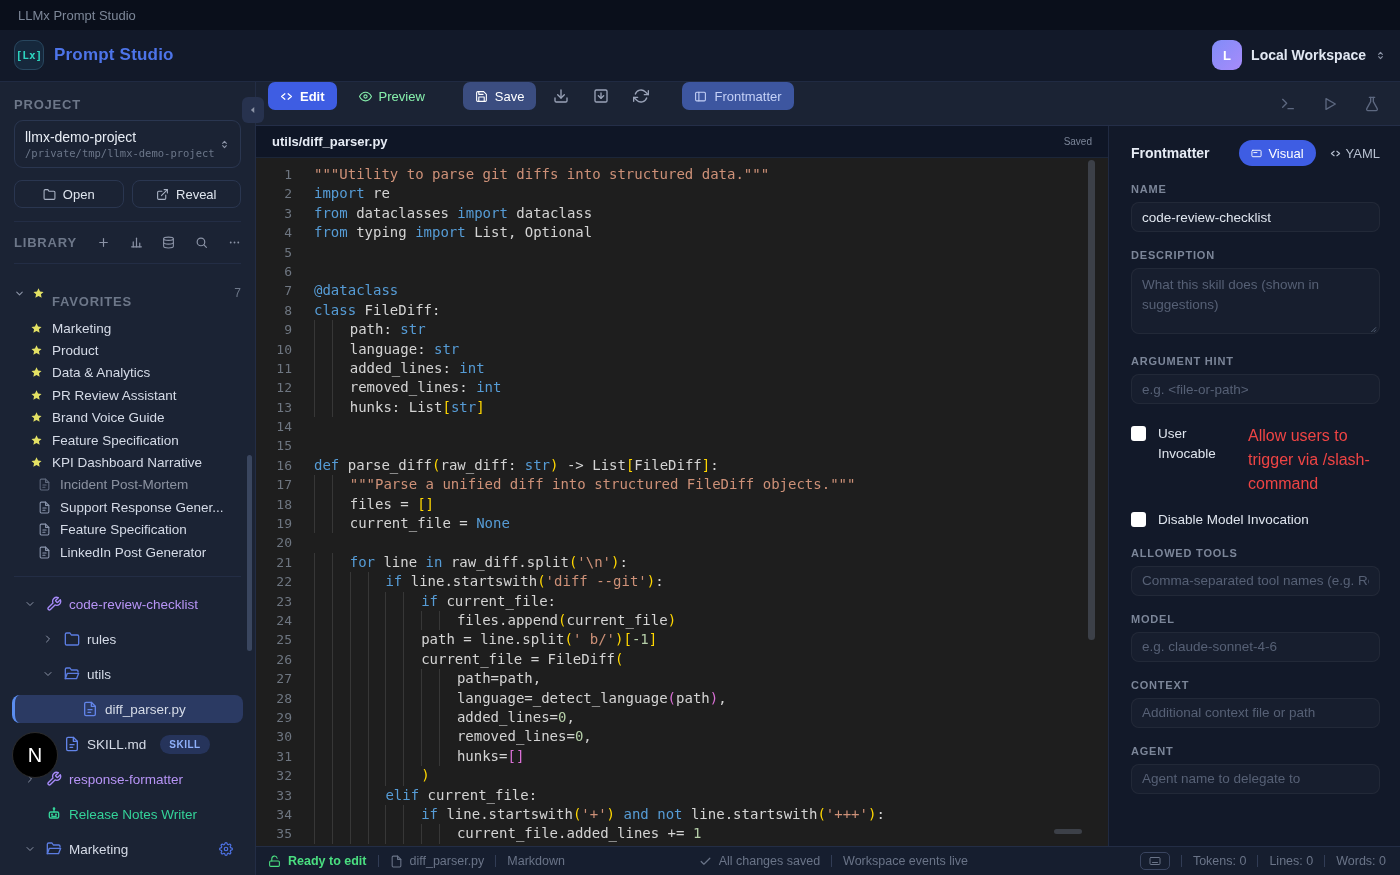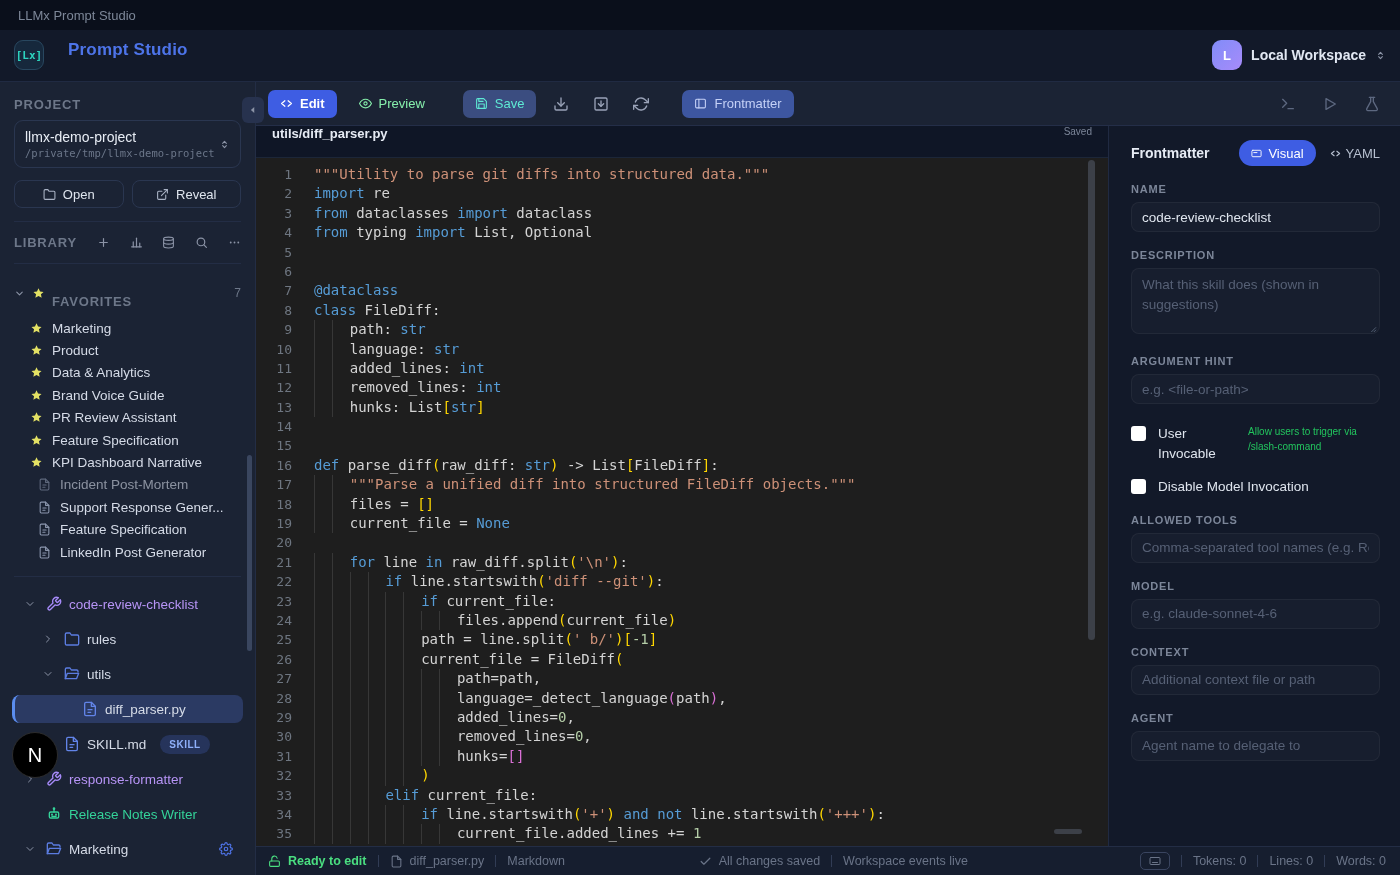--- a/index.html
+++ b/index.html
@@ -11,21 +11,21 @@
   .ic svg{width:16px;height:16px}
   .ic.sm svg{width:13px;height:13px}
   .ic.xs svg{width:11px;height:11px}
 
   
   .os-bar{position:absolute;top:0;left:0;right:0;height:30px;background:#0a0f1b;display:flex;align-items:center;padding-left:18px}
   .os-title{color:#7d8798;font-size:13px}
 
   
   .app-header{position:absolute;top:30px;left:0;right:0;height:52px;background:#121929;border-bottom:1px solid #202a42}
-  .brand{position:absolute;left:14px;top:10px;display:flex;align-items:flex-start;gap:24px}
+  .brand{position:absolute;left:14px;top:10px;display:flex;align-items:center;gap:10px}
   .logo-badge{width:30px;height:30px;border-radius:9px;background:#16283c;border:1px solid #28475f;display:flex;align-items:center;justify-content:center;
     color:#2dd4bf;font-family:"DejaVu Sans Mono",monospace;font-size:11px;font-weight:bold}
   .app-title{font-size:17px;font-weight:bold;color:#4d74e9;letter-spacing:.2px}
   .search-box{position:absolute;left:392px;top:8px;width:584px;height:36px;background:#0d1422;border:1px solid #2a3650;border-radius:9px;
     display:flex;align-items:center;gap:9px;padding:0 12px;color:#6b7689}
   .search-box input{flex:1;background:transparent;border:none;outline:none;color:#aab3c5;font-size:13.5px;font-family:"Liberation Sans",sans-serif}
   .search-box input::placeholder{color:#5d6778}
   .workspace{position:absolute;right:14px;top:10px;display:flex;align-items:center;gap:9px}
   .ws-avatar{width:30px;height:30px;border-radius:9px;background:linear-gradient(135deg,#818cf8,#a78bfa);display:flex;align-items:center;justify-content:center;
     color:#fff;font-size:13px;font-weight:bold}
@@ -77,35 +77,35 @@
 
   .side-scroll{position:absolute;right:3px;top:373px;width:5px;height:196px;background:#3a465f;border-radius:3px}
   .n-avatar{position:absolute;left:12px;top:732px;width:46px;height:46px;border-radius:50%;background:#000;border:1px solid #2c2c2c;
     display:flex;align-items:center;justify-content:center;color:#fff;font-size:20px;z-index:6}
   .collapse-tab{position:absolute;left:242px;top:97px;width:22px;height:26px;background:#27324e;border-radius:6px;z-index:5;
     display:flex;align-items:center;justify-content:center;color:#8b93a6;cursor:pointer}
   .collapse-tab svg{width:10px;height:10px}
 
   
   .toolbar{position:absolute;top:82px;left:256px;right:0;height:44px;background:#1b2334;border-bottom:1px solid #242e48;
-    display:flex;align-items:center;padding:0 20px 0 12px;gap:10px}
+    display:flex;padding:0 20px 0 12px;gap:10px}
   .btn{height:28px;border:none;border-radius:7px;display:flex;align-items:center;gap:7px;font-size:13px;cursor:pointer;padding:0 12px;
     font-family:"Liberation Sans",sans-serif}
   .btn-edit{background:#3e5de3;color:#fff;font-weight:600}
   .btn-ghost{background:transparent;color:#86efac}
-  .btn-save{background:#3b4d80;color:#5eead4;margin-left:16px}
+  .btn-save{background:#3b4d80;color:#ffffff;margin-left:16px}
   .btn-frontmatter{background:#3d56a0;color:#c5d1f7;margin-left:16px}
   .tool-ic{width:30px;height:28px;display:flex;align-items:center;justify-content:center;color:#9aa3b8;cursor:pointer;background:transparent;border:none}
   .tool-ic:first-of-type{margin-left:14px}
   .toolbar-right{margin-left:auto;display:flex;align-items:center;gap:26px;color:#5d6880}
   .toolbar-right .ic{cursor:pointer}
 
   
   .file-bar{position:absolute;top:126px;left:256px;width:852px;height:32px;background:#0f1626;border-bottom:1px solid #1c2638;
-    display:flex;justify-content:space-between;padding:0 16px}
+    display:flex;align-items:center;justify-content:space-between;padding:0 16px}
   .file-name{font-size:13px;font-weight:bold;color:#e6ebf4}
   .file-status{font-size:10px;color:#7c8699}
   .editor{position:absolute;top:158px;left:256px;width:852px;bottom:29px;background:#1e1e1e;overflow:hidden;display:flex;padding-top:7px}
   .gutter{width:36px;text-align:right;color:#6e7681;font-family:"DejaVu Sans Mono",monospace;font-size:13px;line-height:19.4px;flex:none}
   .code{margin-left:22px;font-family:"DejaVu Sans Mono",monospace;font-size:14px;line-height:19.4px;white-space:pre;flex:1;overflow:hidden}
   .cl{height:19.4px}
   .t-k{color:#569cd6}.t-p{color:#d4d4d4}.t-s{color:#ce9178}.t-n{color:#b5cea8}.t-b1{color:#ffd700}.t-b2{color:#da70d6}
   .ind{display:inline-block;white-space:pre;border-left:1px solid #373737}
   .ed-vscroll{position:absolute;top:160px;left:1088px;width:7px;height:480px;background:#3c4048;border-radius:4px}
   .ed-hscroll{position:absolute;top:829px;left:1054px;width:28px;height:5px;background:#3c4048;border-radius:3px}
@@ -126,21 +126,21 @@
   .fm-input::placeholder,.fm-area::placeholder{color:#566075}
   .fm-input{height:30px;white-space:nowrap}
   .fm-area{height:66px;resize:none;line-height:1.45}
   .area-wrap{position:relative}
   .resize-corner{position:absolute;right:3px;bottom:5px;color:#5d6880}
   .resize-corner svg{width:10px;height:10px}
   .chk-row{display:flex;gap:12px;margin-top:20px;align-items:flex-start}
   .chk{appearance:none;width:15px;height:15px;border-radius:3px;background:#fff;flex:none;margin-top:2px;cursor:pointer}
   .chk-label{font-size:13.5px;color:#dfe5ee;line-height:1.45;width:78px}
   .chk-label.wide{width:auto}
-  .chk-hint{flex:1;font-size:10px;color:#22c55e;line-height:1.5}
+  .chk-hint{flex:1;font-size:16px;color:#ef4444;line-height:1.5}
 
   
   .status-bar{position:absolute;left:256px;right:0;bottom:0;height:29px;background:#161e2f;border-top:1px solid #232d45;
     display:flex;align-items:center;padding:0 14px 0 12px;gap:11px;font-size:12.5px;color:#6a7488}
   .sb-green{color:#4ade80;display:flex;align-items:center;gap:7px;font-weight:600}
   .sb-item{display:flex;align-items:center;gap:7px}
   .sep{width:1px;height:12px;background:#313c55}
   .spacer{flex:1}
   .spacer-fixed{width:150px}
   .kbd-box{width:30px;height:18px;border:1px solid #3a4560;border-radius:5px;display:flex;align-items:center;justify-content:center;color:#6a7488}
@@ -284,29 +284,29 @@
               </svg>
             </span>
      <span class="lbl">Data &amp; Analytics</span>
    </div>
           <div class="fav-item">
      <span class="ic sm star-ic">
               <svg viewBox="0 0 24 24" fill="currentColor">
                 <path d="M12 2.5l2.85 5.9 6.45.7-4.8 4.35 1.3 6.35L12 16.6 6.2 19.8l1.3-6.35-4.8-4.35 6.45-.7z"></path>
               </svg>
             </span>
-     <span class="lbl">Brand Voice Guide</span>
+     <span class="lbl">PR Review Assistant</span>
    </div>
           <div class="fav-item">
      <span class="ic sm star-ic">
               <svg viewBox="0 0 24 24" fill="currentColor">
                 <path d="M12 2.5l2.85 5.9 6.45.7-4.8 4.35 1.3 6.35L12 16.6 6.2 19.8l1.3-6.35-4.8-4.35 6.45-.7z"></path>
               </svg>
             </span>
-     <span class="lbl">PR Review Assistant</span>
+     <span class="lbl">Brand Voice Guide</span>
    </div>
           <div class="fav-item">
      <span class="ic sm star-ic">
               <svg viewBox="0 0 24 24" fill="currentColor">
                 <path d="M12 2.5l2.85 5.9 6.45.7-4.8 4.35 1.3 6.35L12 16.6 6.2 19.8l1.3-6.35-4.8-4.35 6.45-.7z"></path>
               </svg>
             </span>
      <span class="lbl">Feature Specification</span>
    </div>
           <div class="fav-item">

